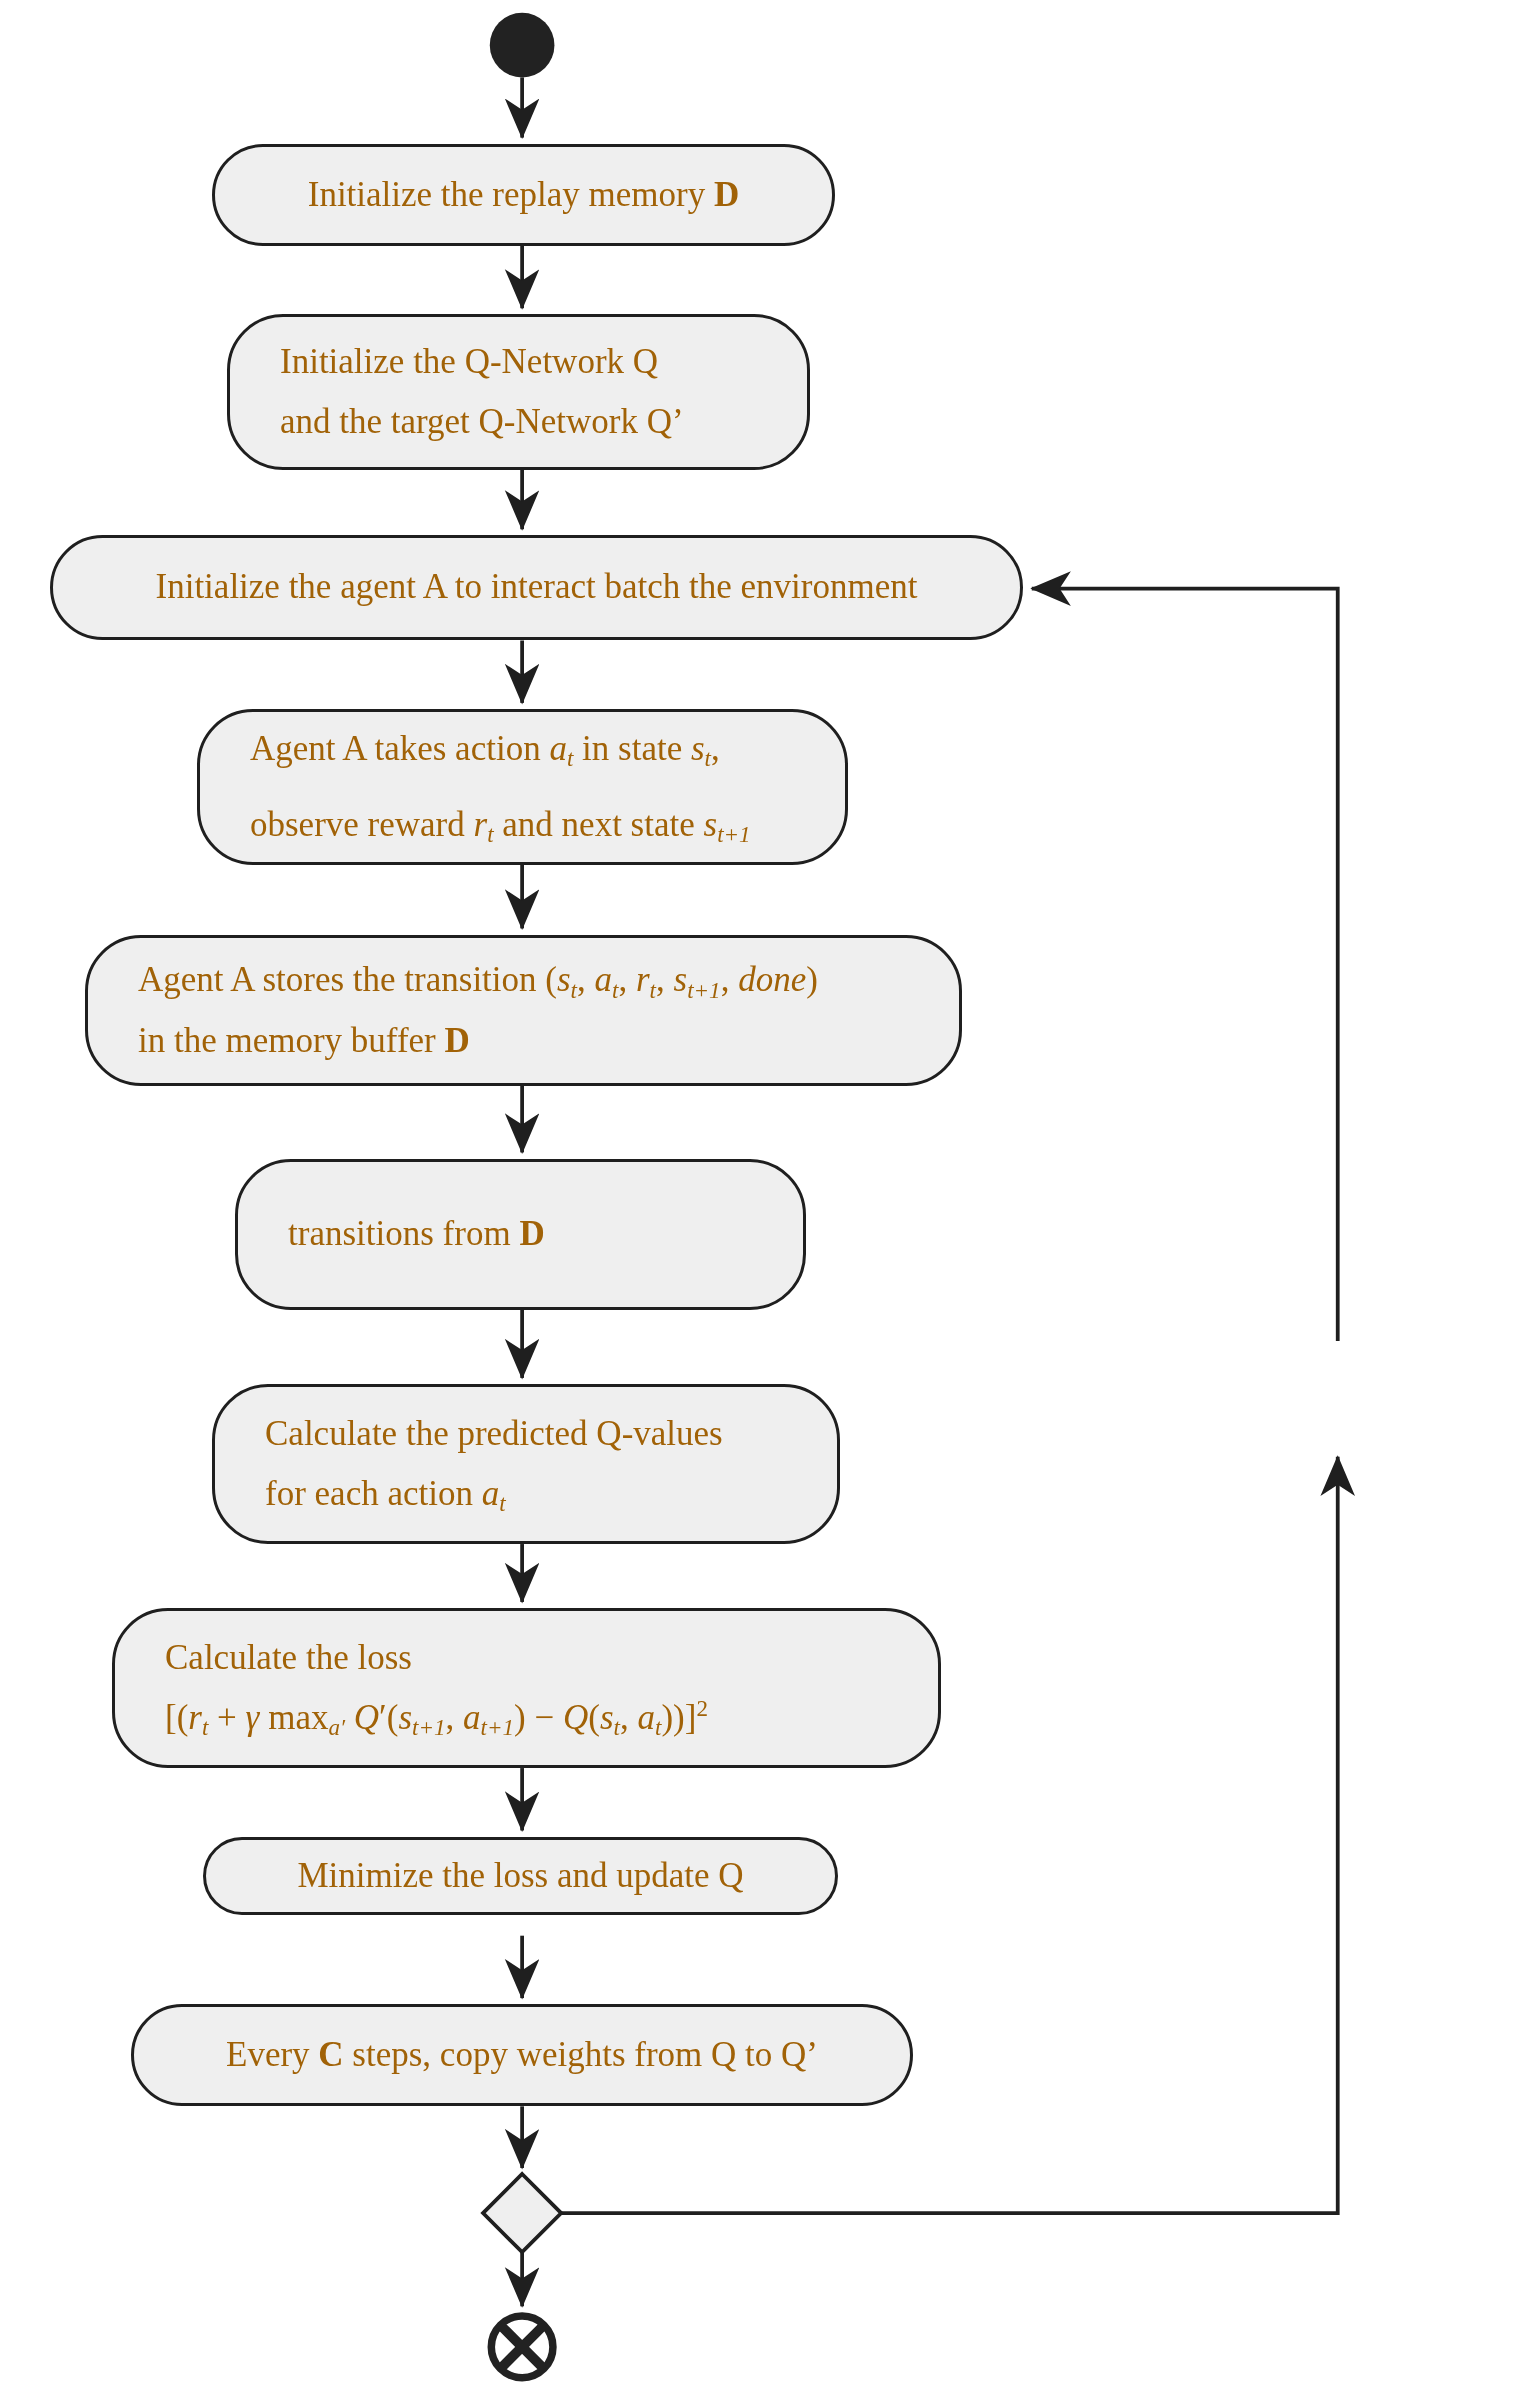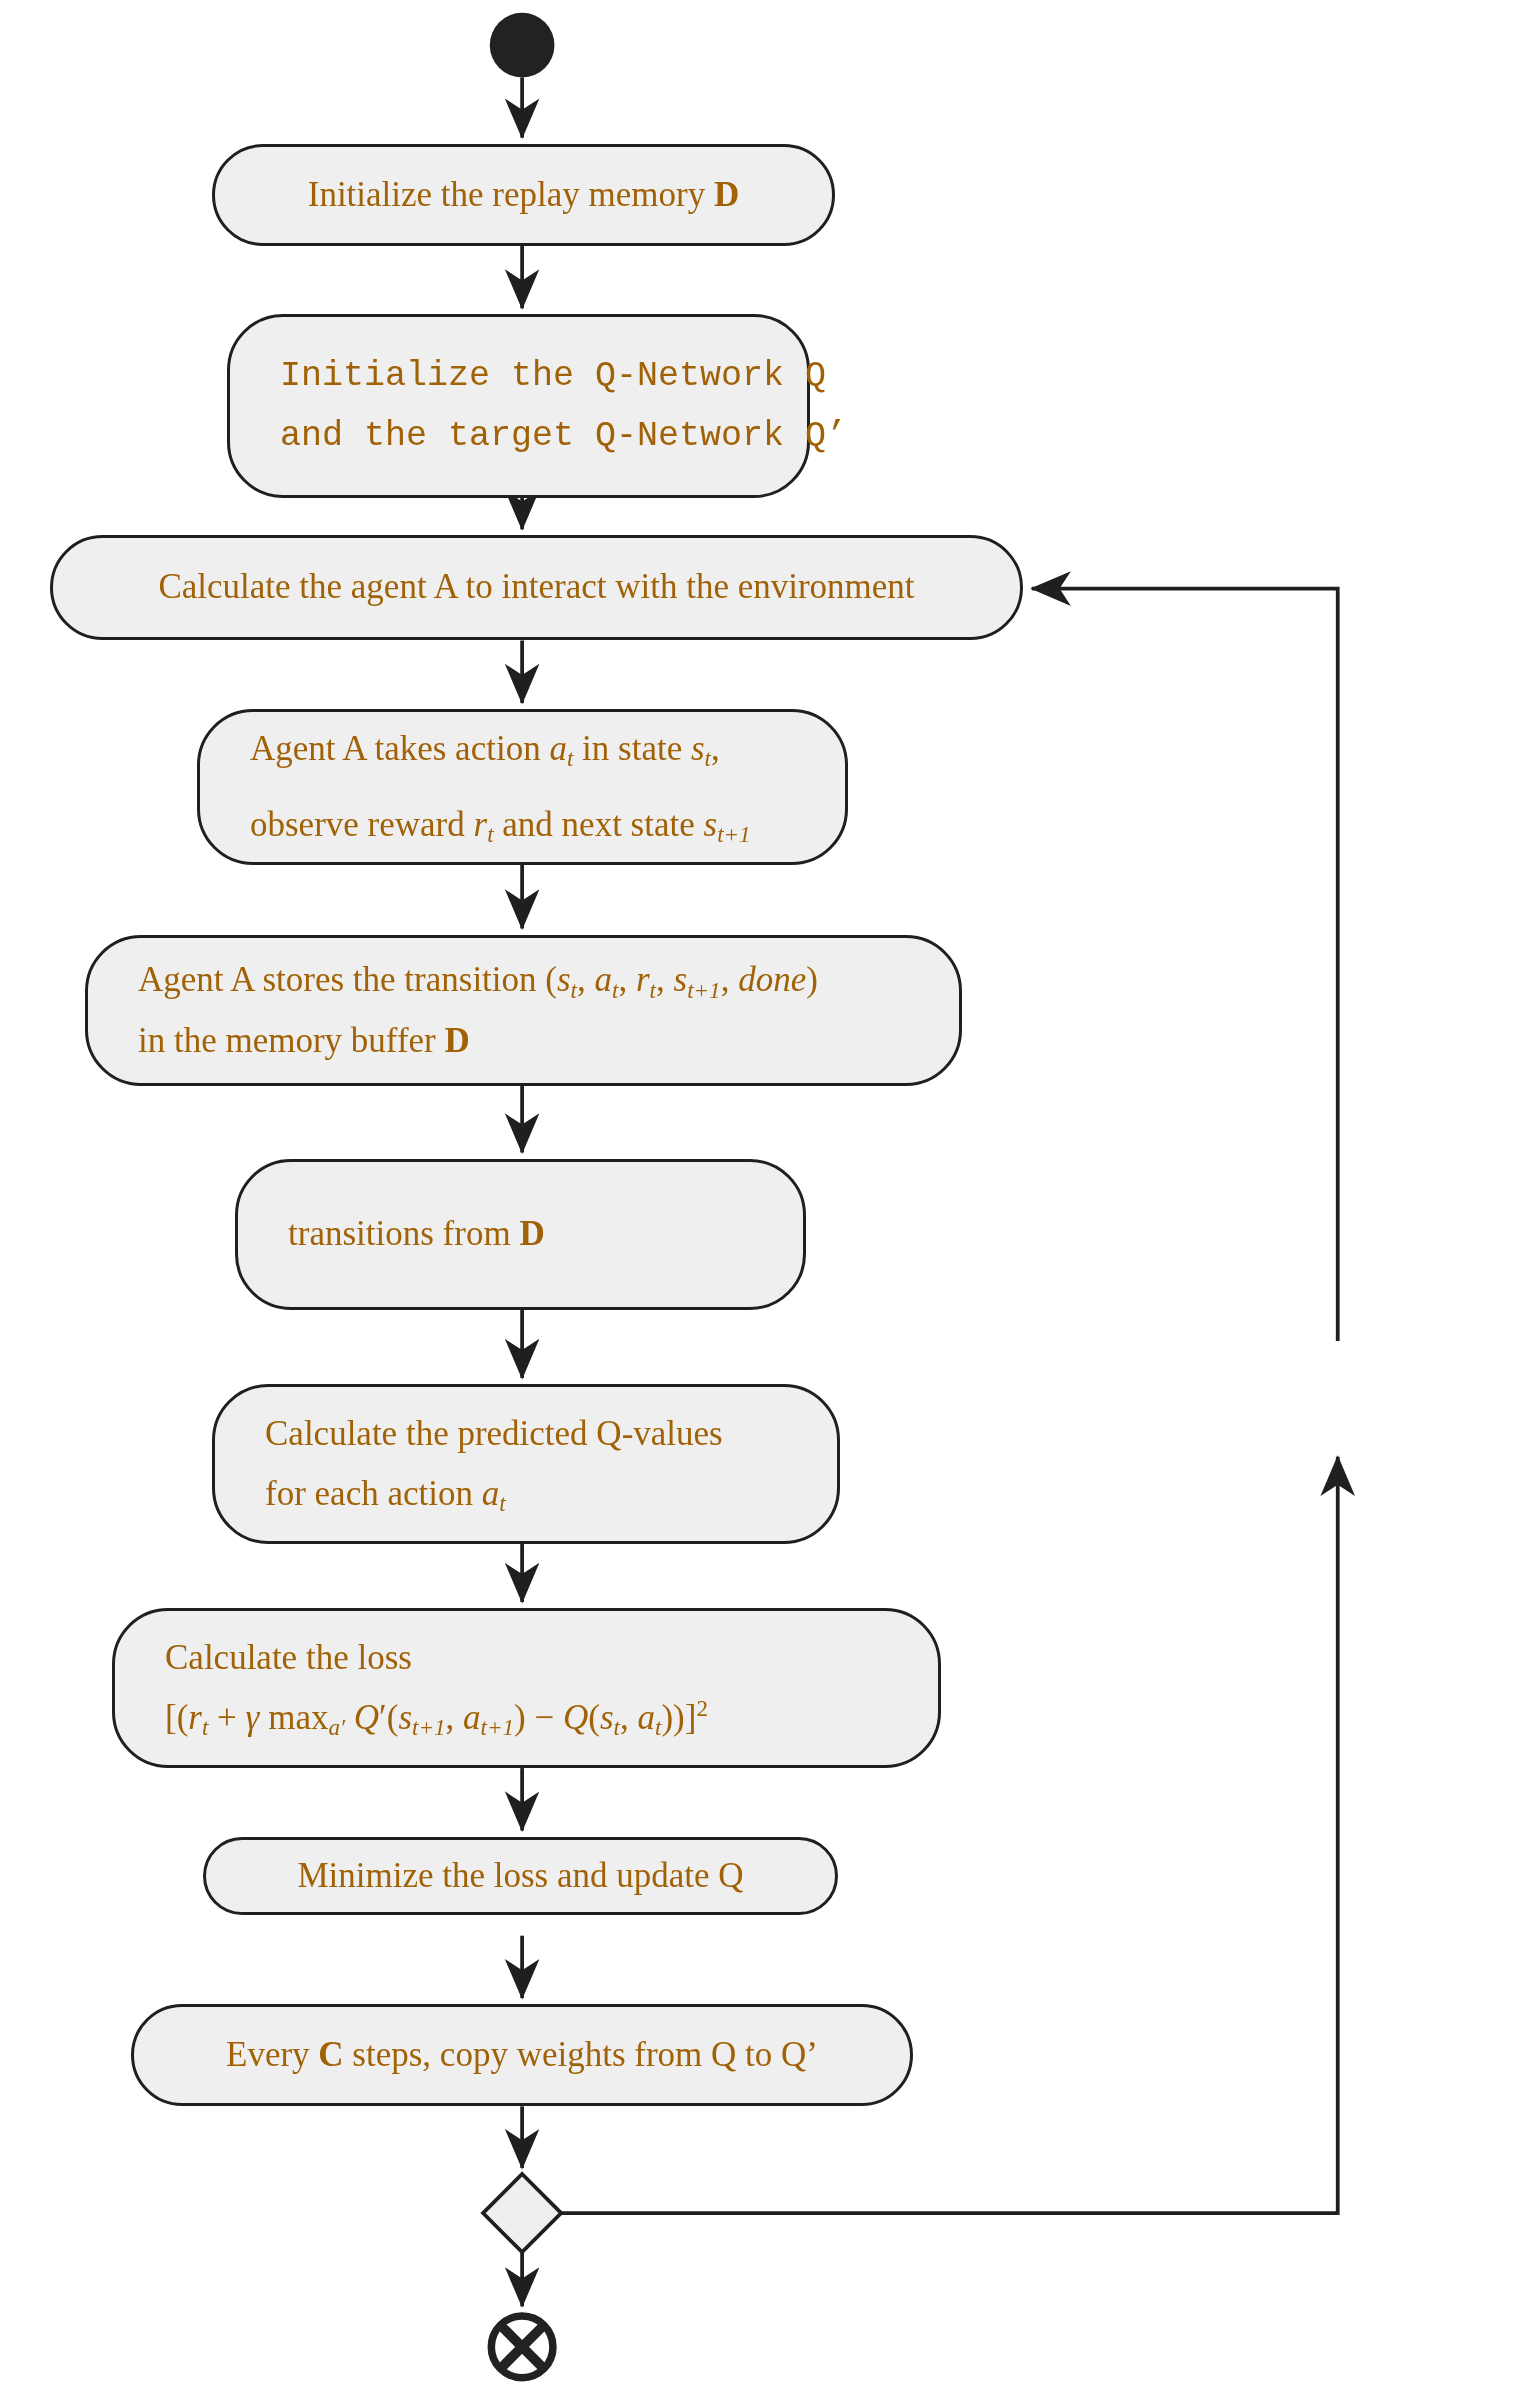--- a/index.html
+++ b/index.html
@@ -64,27 +64,27 @@
     <g>
       <circle cx="652" cy="3122" r="41" fill="#ffffff" stroke="#222" stroke-width="10"></circle>
       <path d="M627,3097 L677,3147 M677,3097 L627,3147" stroke="#222" stroke-width="13" stroke-linecap="round" fill="none"></path>
     </g>
   </svg>
 
   <div class="node center" style="left:180px;top:144px;width:623px;height:102px;">
       <span class="line"><span>Initialize the replay memory </span><span class="s-b">D</span></span>
     </div>
 
-  <div class="node left" style="left:195px;top:314px;width:583px;height:184px;font-family:Liberation Mono, monospace;">
+  <div class="node left" style="left:195px;top:314px;width:583px;height:156px;">
       <span class="line"><span>Initialize the Q-Network Q</span></span>
       <span class="line"><span>and the target Q-Network Q’</span></span>
     </div>
 
   <div class="node center" style="left:18px;top:535px;width:973px;height:105px;">
-      <span class="line"><span>Calculate the agent A to interact with the environment</span></span>
+      <span class="line"><span>Initialize the agent A to interact batch the environment</span></span>
     </div>
 
   <div class="node left" style="left:165px;top:709px;width:651px;height:156px;gap:16px;">
       <span class="line"><span>Agent A takes action </span><span class="s-i">a</span><span class="s-isub">t</span><span> in state </span><span class="s-i">s</span><span class="s-isub">t</span><span>,</span></span>
       <span class="line"><span>observe reward </span><span class="s-i">r</span><span class="s-isub">t</span><span> and next state </span><span class="s-i">s</span><span class="s-isub">t+1</span></span>
     </div>
 
   <div class="node left" style="left:53px;top:935px;width:877px;height:151px;">
       <span class="line"><span>Agent A stores the transition (</span><span class="s-i">s</span><span class="s-isub">t</span><span>, </span><span class="s-i">a</span><span class="s-isub">t</span><span>, </span><span class="s-i">r</span><span class="s-isub">t</span><span>, </span><span class="s-i">s</span><span class="s-isub">t+1</span><span>, </span><span class="s-i">done</span><span>)</span></span>
       <span class="line"><span>in the memory buffer </span><span class="s-b">D</span></span>

